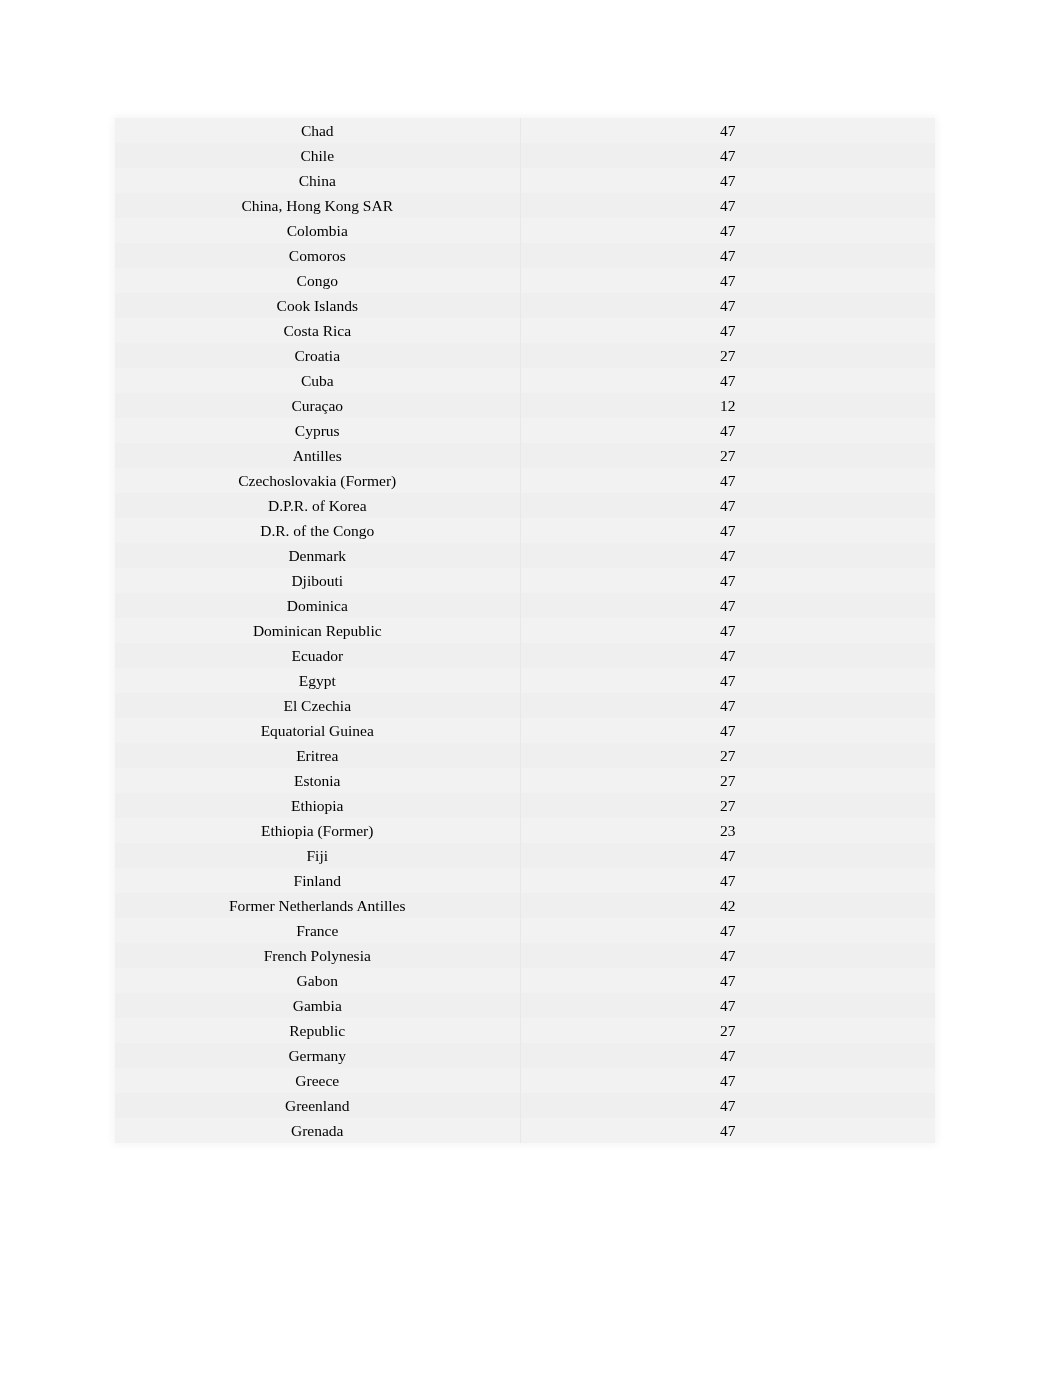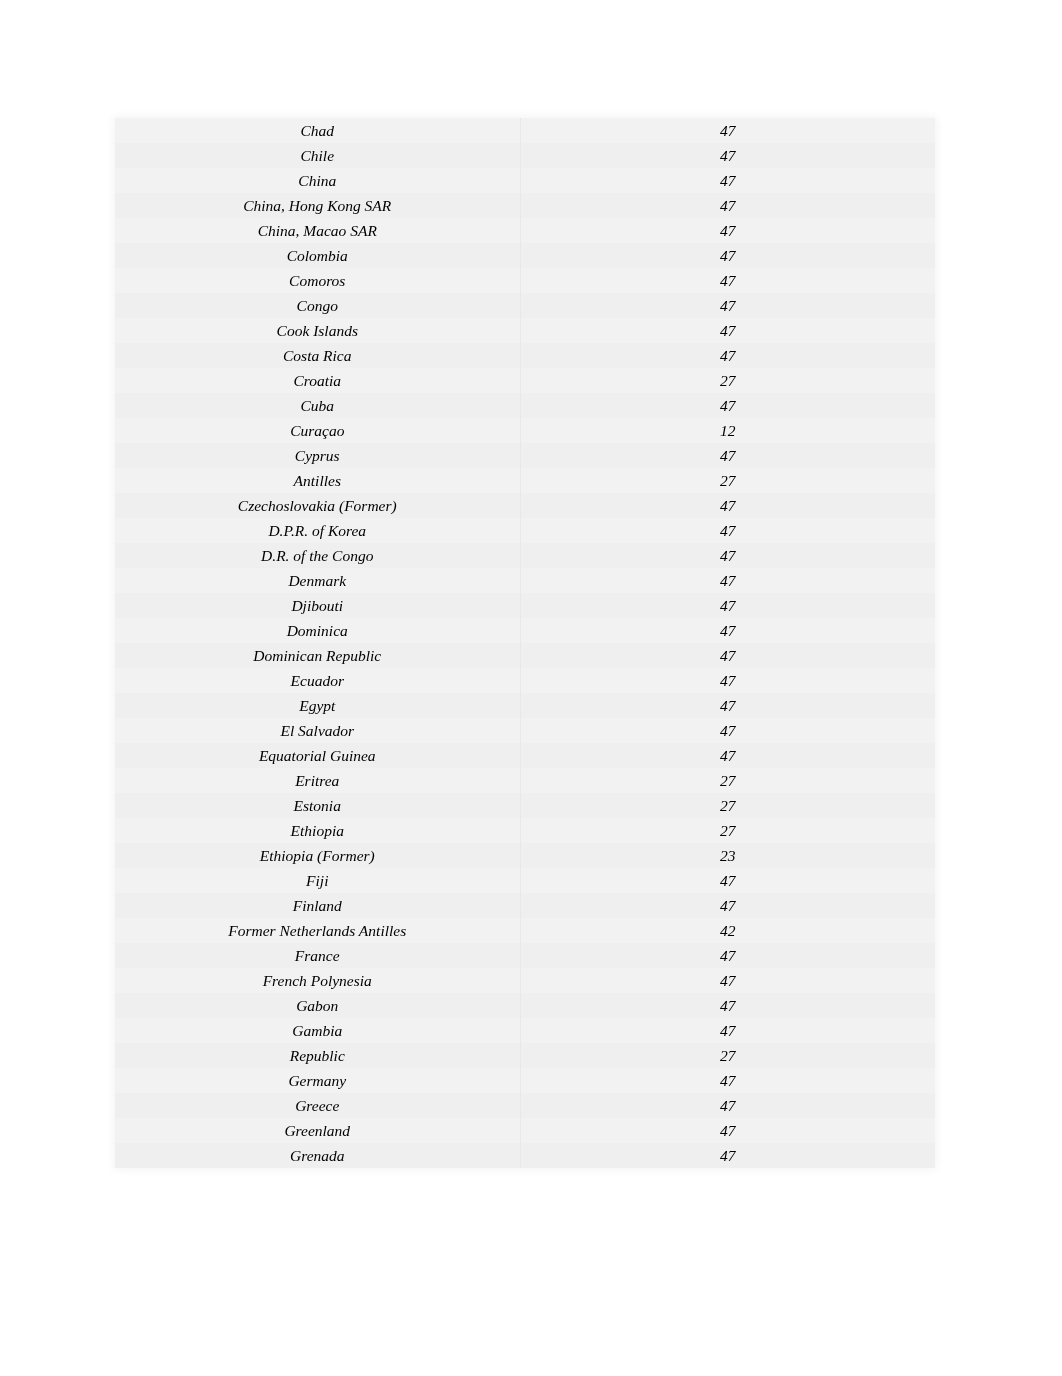--- a/index.html
+++ b/index.html
@@ -35,21 +35,20 @@
     width: 100%;
     border-collapse: collapse;
     table-layout: fixed;
   }
 
   table.data-table col.col-name { width: 405px; }
   table.data-table col.col-value { width: 415px; }
 
   table.data-table tr {
     height: 25px;
-    font-style: italic;
   }
 
   
   table.data-table tbody tr:nth-child(odd)  { background: #f2f2f2; }
   table.data-table tbody tr:nth-child(even) { background: #efefef; }
 
   table.data-table td {
     padding: 0;
     margin: 0;
     font-size: 15.5px;
@@ -95,24 +94,20 @@
           </tr>
           <tr>
             <td class="cell-name">China</td>
             <td class="cell-value">47</td>
           </tr>
           <tr>
             <td class="cell-name">China, Hong Kong SAR</td>
             <td class="cell-value">47</td>
           </tr>
           <tr>
-            <td class="cell-name">China, Macao SAR</td>
-            <td class="cell-value">47</td>
-          </tr>
-          <tr>
             <td class="cell-name">Colombia</td>
             <td class="cell-value">47</td>
           </tr>
           <tr>
             <td class="cell-name">Comoros</td>
             <td class="cell-value">47</td>
           </tr>
           <tr>
             <td class="cell-name">Congo</td>
             <td class="cell-value">47</td>
@@ -175,21 +170,21 @@
           </tr>
           <tr>
             <td class="cell-name">Ecuador</td>
             <td class="cell-value">47</td>
           </tr>
           <tr>
             <td class="cell-name">Egypt</td>
             <td class="cell-value">47</td>
           </tr>
           <tr>
-            <td class="cell-name">El Salvador</td>
+            <td class="cell-name">El Czechia</td>
             <td class="cell-value">47</td>
           </tr>
           <tr>
             <td class="cell-name">Equatorial Guinea</td>
             <td class="cell-value">47</td>
           </tr>
           <tr>
             <td class="cell-name">Eritrea</td>
             <td class="cell-value">27</td>
           </tr>

